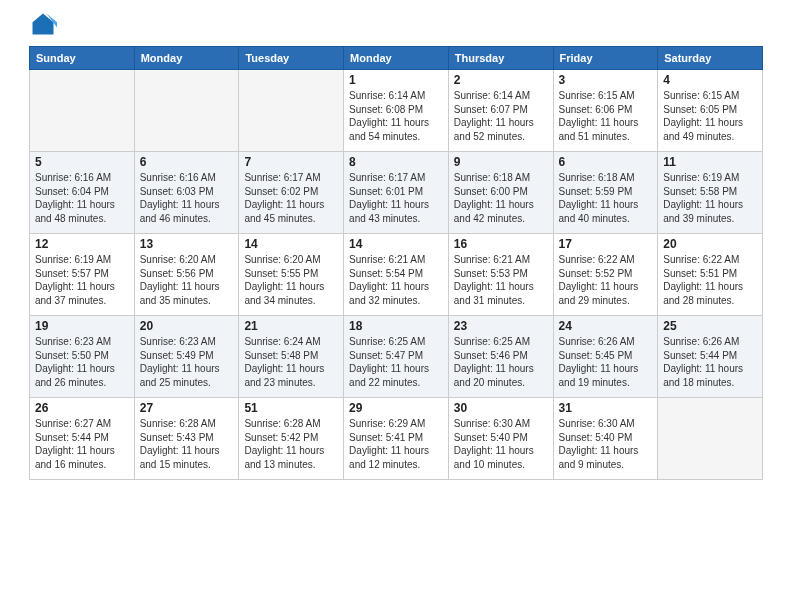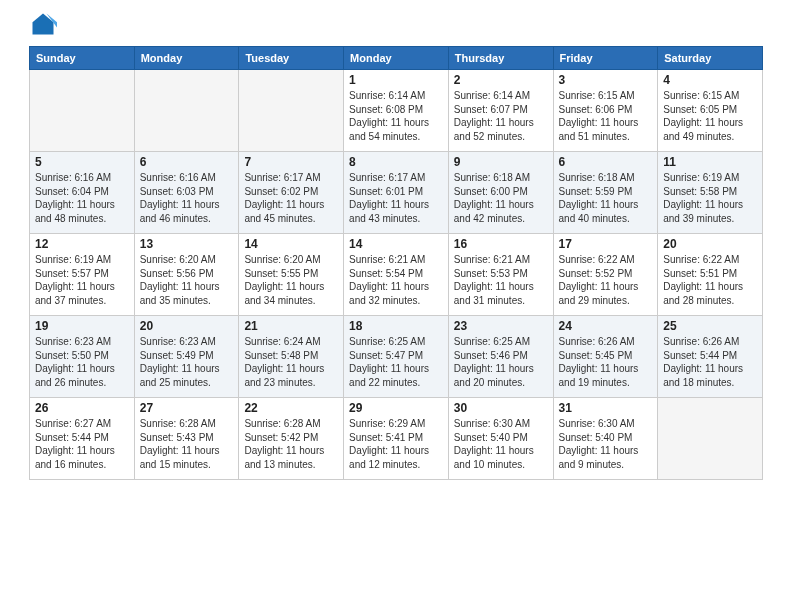--- a/index.html
+++ b/index.html
@@ -239,21 +239,21 @@
         <tr>
           <td>
             <div class="day-number">26</div>
             <div class="day-info">Sunrise: 6:27 AM<br>Sunset: 5:44 PM<br>Daylight: 11 hours<br>and 16 minutes.</div>
           </td>
           <td>
             <div class="day-number">27</div>
             <div class="day-info">Sunrise: 6:28 AM<br>Sunset: 5:43 PM<br>Daylight: 11 hours<br>and 15 minutes.</div>
           </td>
           <td>
-            <div class="day-number">22</div>
+            <div class="day-number">51</div>
             <div class="day-info">Sunrise: 6:28 AM<br>Sunset: 5:42 PM<br>Daylight: 11 hours<br>and 13 minutes.</div>
           </td>
           <td>
             <div class="day-number">29</div>
             <div class="day-info">Sunrise: 6:29 AM<br>Sunset: 5:41 PM<br>Daylight: 11 hours<br>and 12 minutes.</div>
           </td>
           <td>
             <div class="day-number">30</div>
             <div class="day-info">Sunrise: 6:30 AM<br>Sunset: 5:40 PM<br>Daylight: 11 hours<br>and 10 minutes.</div>
           </td>

